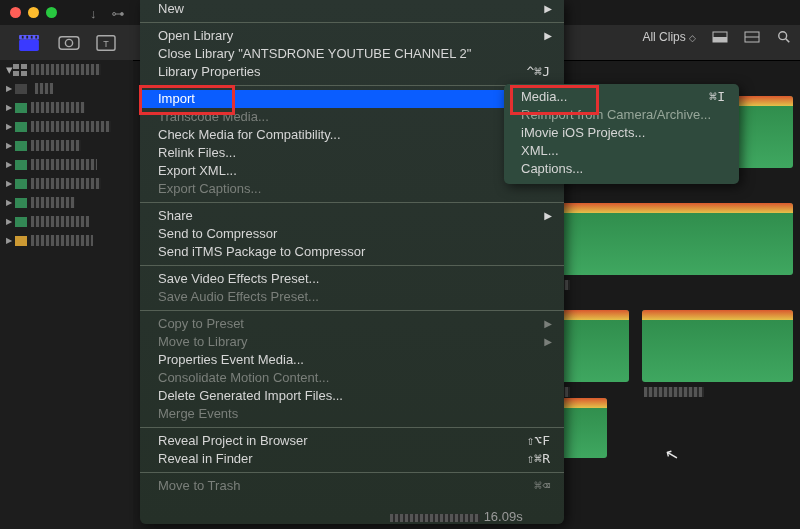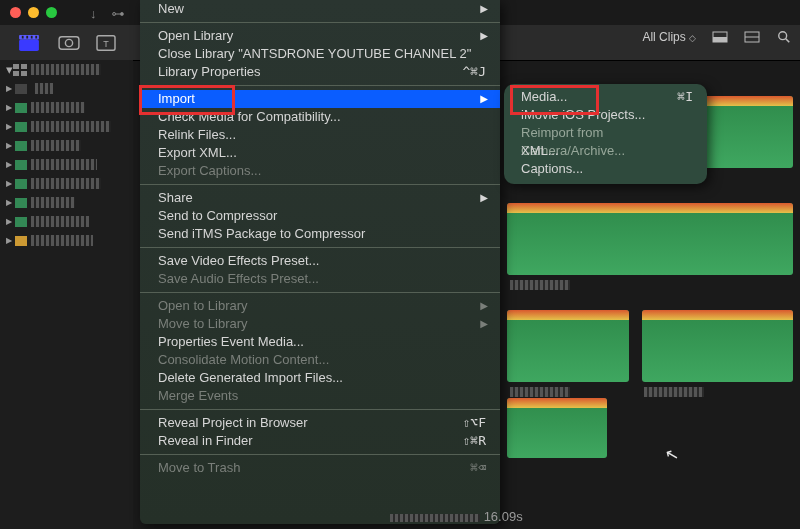--- a/index.html
+++ b/index.html
@@ -33,32 +33,32 @@
   
   .toolbar-right{position:absolute;right:8px;top:30px;display:flex;align-items:center;gap:16px;color:#ccc;font-size:12px;}
   .tri{display:inline-block;font-size:9px;color:#aaa;}
   .mini-icn{width:16px;height:14px;display:inline-flex;align-items:center;justify-content:center;}
   
   .sidebar{position:absolute;left:0;top:60px;width:133px;bottom:0;background:#1d1d1d;overflow:hidden;}
   .sb-row{display:flex;align-items:center;height:19px;padding:0 6px;color:#aaa;}
   .disc{font-size:8px;margin-right:3px;color:#999}
   .pix{height:11px;margin-left:4px;display:inline-block;background:repeating-linear-gradient(90deg,#555 0 3px,#222 3px 5px);}
   
-  .menu{position:absolute;left:140px;top:0;width:360px;bottom:5px;background:linear-gradient(180deg,var(--menu-bg),var(--menu-bg2));box-shadow:3px 3px 12px rgba(0,0,0,.6);border-radius:0 0 6px 6px;}
+  .menu{position:absolute;left:140px;top:0;width:424px;bottom:5px;background:linear-gradient(180deg,var(--menu-bg),var(--menu-bg2));box-shadow:3px 3px 12px rgba(0,0,0,.6);border-radius:0 0 6px 6px;}
   .mrow{position:relative;height:18px;line-height:18px;padding:0 18px;white-space:nowrap;}
   .mrow.sel{background:var(--menu-sel);color:#fff;}
   .mrow.dim{color:var(--txt-dim);}
   .mrow .arrow{position:absolute;right:12px;top:0;font-size:10px;}
   .mrow .sc{position:absolute;right:14px;top:0;font-family:Menlo,monospace;}
   .msep{height:1px;margin:4px 0;background:var(--divider);}
   .hl{position:absolute;border:3px solid var(--hl-red);pointer-events:none;}
   .hl1{left:139px;top:85px;width:90px;height:24px;}
   .hl2{left:510px;top:85px;width:83px;height:24px;}
   
-  .submenu{position:absolute;left:504px;top:84px;width:203px;background:var(--submenu-bg);border-radius:10px;box-shadow:3px 3px 12px rgba(0,0,0,.6);padding:4px 0 6px;}
+  .submenu{position:absolute;left:504px;top:84px;width:235px;background:var(--submenu-bg);border-radius:5px;box-shadow:3px 3px 12px rgba(0,0,0,.6);padding:4px 0 6px;}
   .srow{height:18px;line-height:18px;padding:0 17px;position:relative;}
   .srow.dim{color:#97a79a;}
   .srow .sc{position:absolute;right:14px;top:0;font-family:Menlo,monospace;}
   
   .clips{position:absolute;left:504px;top:60px;right:4px;bottom:8px;}
   .clip{position:absolute;border-radius:3px;overflow:hidden;background:linear-gradient(180deg,var(--clip-green2),var(--clip-green));}
   .clip::before{content:"";position:absolute;left:0;right:0;top:0;height:10px;background:linear-gradient(180deg,var(--clip-red),var(--clip-yellow));filter:blur(.5px);}
   .clip.s1{left:3px;top:36px;width:286px;height:72px;}
   .clip.s2{left:3px;top:143px;width:286px;height:72px;}
   .clip.s3{left:3px;top:250px;width:122px;height:72px;}
@@ -201,49 +201,50 @@
 </div>
 
 <div class="menu">
   <div class="mrow"><span>New</span><span class="arrow">▶</span></div>
   <div class="msep"></div>
   <div class="mrow"><span>Open Library</span><span class="arrow">▶</span></div>
   <div class="mrow"><span>Close Library "ANTSDRONE YOUTUBE CHANNEL 2"</span></div>
   <div class="mrow"><span>Library Properties</span><span class="sc">^⌘J</span></div>
   <div class="msep"></div>
   <div class="mrow sel"><span>Import</span><span class="arrow">▶</span></div>
+  <div class="mrow dim"><span>Transcode Media...</span></div>
   <div class="mrow"><span>Check Media for Compatibility...</span></div>
   <div class="mrow"><span>Relink Files...</span></div>
   <div class="mrow"><span>Export XML...</span></div>
   <div class="mrow dim"><span>Export Captions...</span></div>
   <div class="msep"></div>
   <div class="mrow"><span>Share</span><span class="arrow">▶</span></div>
   <div class="mrow"><span>Send to Compressor</span></div>
   <div class="mrow"><span>Send iTMS Package to Compressor</span></div>
   <div class="msep"></div>
   <div class="mrow"><span>Save Video Effects Preset...</span></div>
   <div class="mrow dim"><span>Save Audio Effects Preset...</span></div>
   <div class="msep"></div>
-  <div class="mrow dim"><span>Open to Library</span><span class="arrow">▶</span></div>
+  <div class="mrow dim"><span>Copy to Preset</span><span class="arrow">▶</span></div>
   <div class="mrow dim"><span>Move to Library</span><span class="arrow">▶</span></div>
   <div class="mrow"><span>Properties Event Media...</span></div>
   <div class="mrow dim"><span>Consolidate Motion Content...</span></div>
   <div class="mrow"><span>Delete Generated Import Files...</span></div>
   <div class="mrow dim"><span>Merge Events</span></div>
   <div class="msep"></div>
   <div class="mrow"><span>Reveal Project in Browser</span><span class="sc">⇧⌥F</span></div>
   <div class="mrow"><span>Reveal in Finder</span><span class="sc">⇧⌘R</span></div>
   <div class="msep"></div>
   <div class="mrow dim"><span>Move to Trash</span><span class="sc">⌘⌫</span></div>
 </div>
 
 <div class="submenu">
   <div class="srow"><span>Media...</span><span class="sc">⌘I</span></div>
+  <div class="srow dim"><span>Reimport from Camera/Archive...</span></div>
   <div class="srow"><span>iMovie iOS Projects...</span></div>
-  <div class="srow dim"><span>Reimport from Camera/Archive...</span></div>
   <div class="srow"><span>XML...</span></div>
   <div class="srow"><span>Captions...</span></div>
 </div>
 
 <div class="hl hl1"></div>
 <div class="hl hl2"></div>
 
 <div class="cursor">↖</div>
 
 <div class="statusbar">

